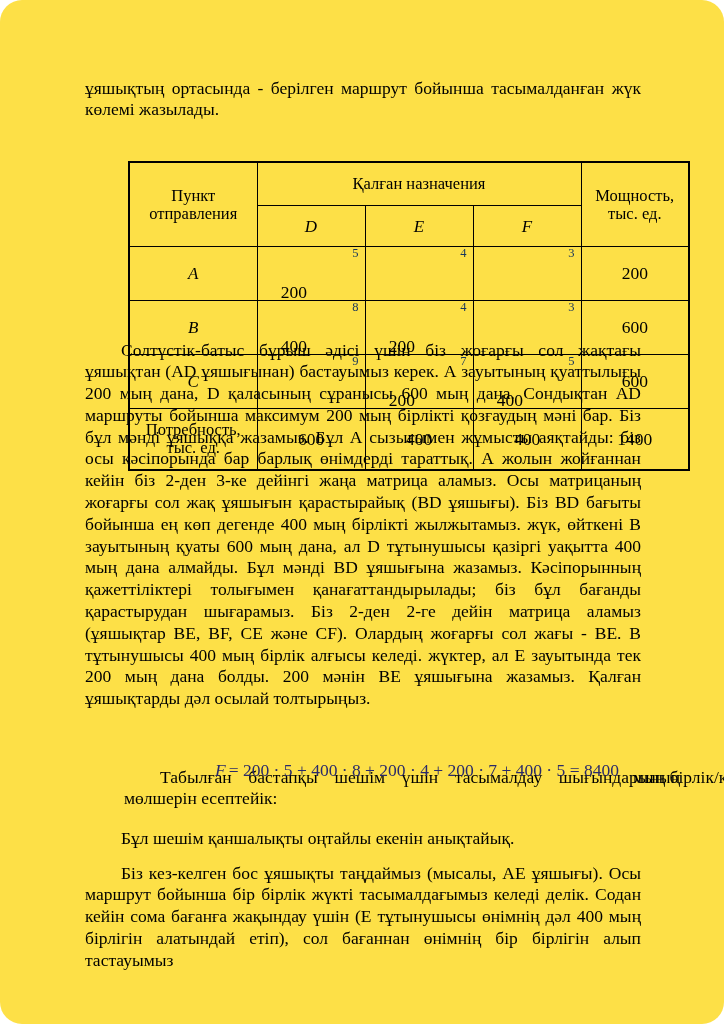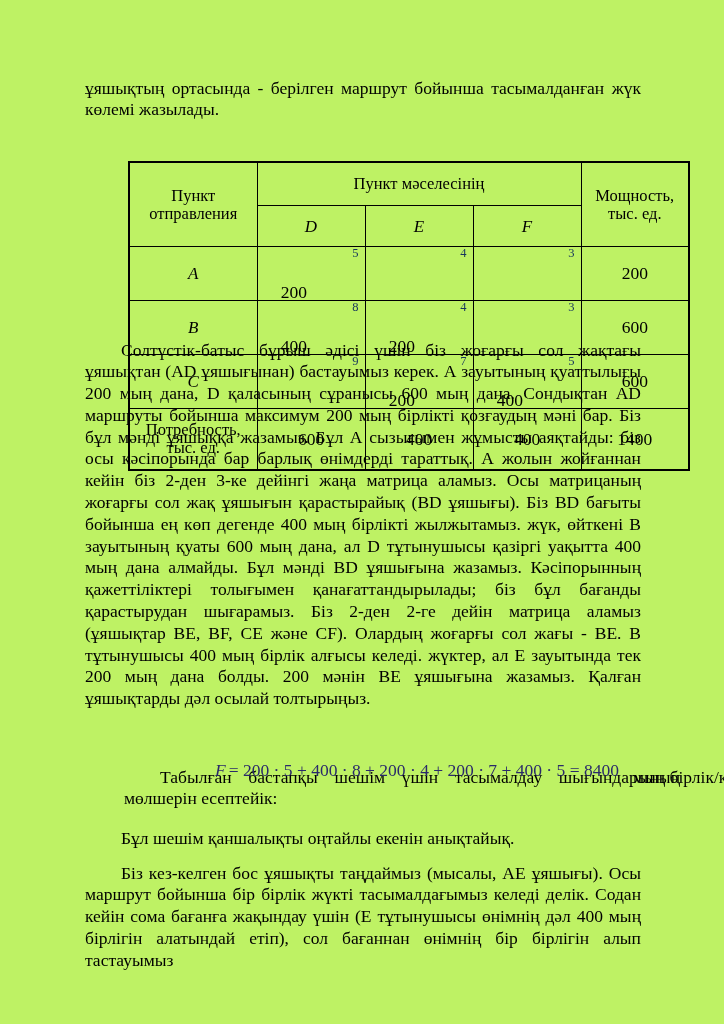--- a/index.html
+++ b/index.html
@@ -1,23 +1,24 @@
 <!DOCTYPE html>
 <html><head>
 <meta charset="utf-8">
 <style>
   html, body { margin: 0; padding: 0; background: #ffffff; }
   #page {
     position: relative;
     width: 724px;
     height: 1024px;
-    background: #bef264;
+    background: #fde047;
     overflow: hidden;
     font-family: "Liberation Serif", "DejaVu Serif", serif;
     color: #000000;
+    border-radius: 22px;
     --cost-color: #17365d;
     --formula-color: #2a2a6a;
   }
   .textblock {
     position: absolute;
     left: 85px;
     width: 556px;
     font-size: 17.5px;
     line-height: 21.8px;
     text-align: justify;
@@ -107,21 +108,21 @@
     <colgroup>
       <col style="width:128px">
         <col style="width:108px">
         <col style="width:108px">
         <col style="width:108px">
         <col style="width:108px">
     </colgroup>
     <tbody>
       <tr style="height:21px">
         <td rowspan="2" class="th-cell">Пункт отправления</td>
-        <td colspan="3" class="th-cell">Пункт мәселесінің</td>
+        <td colspan="3" class="th-cell">Қалған назначения</td>
         <td rowspan="2" class="th-cell">Мощность, тыс. ед.</td>
       </tr>
       <tr style="height:16px">
         <td class="dest-cell">D</td>
         <td class="dest-cell">E</td>
         <td class="dest-cell">F</td>
       </tr>
 
       <tr style="height:29px">
         <td class="origin-cell">A</td>

